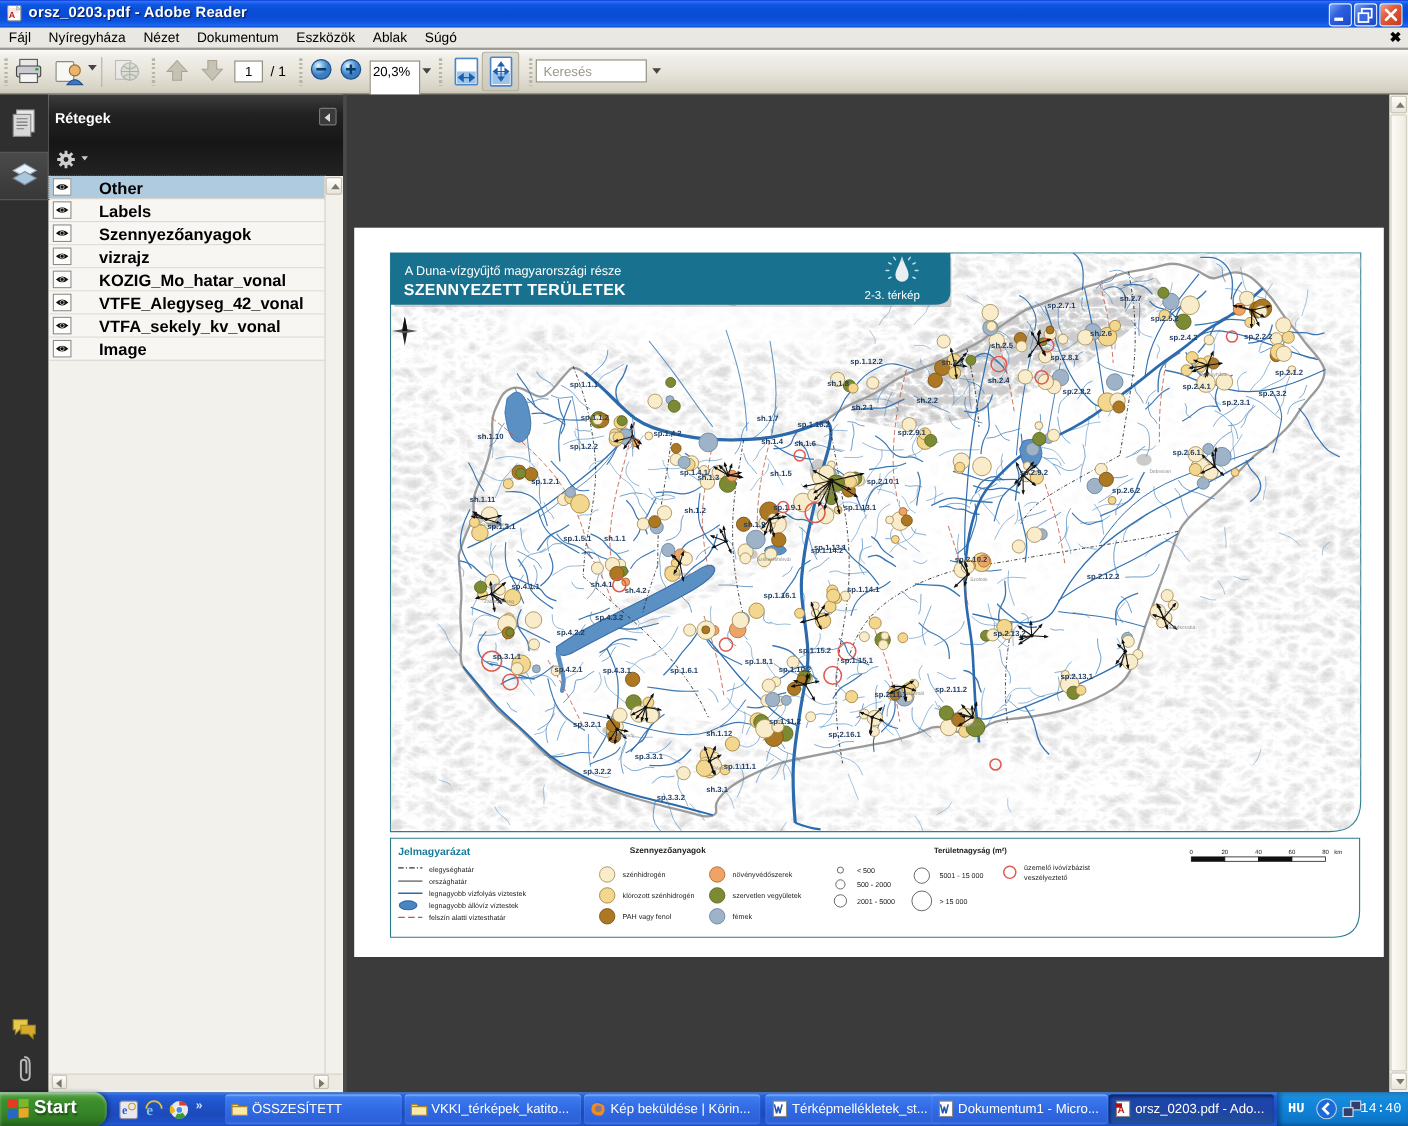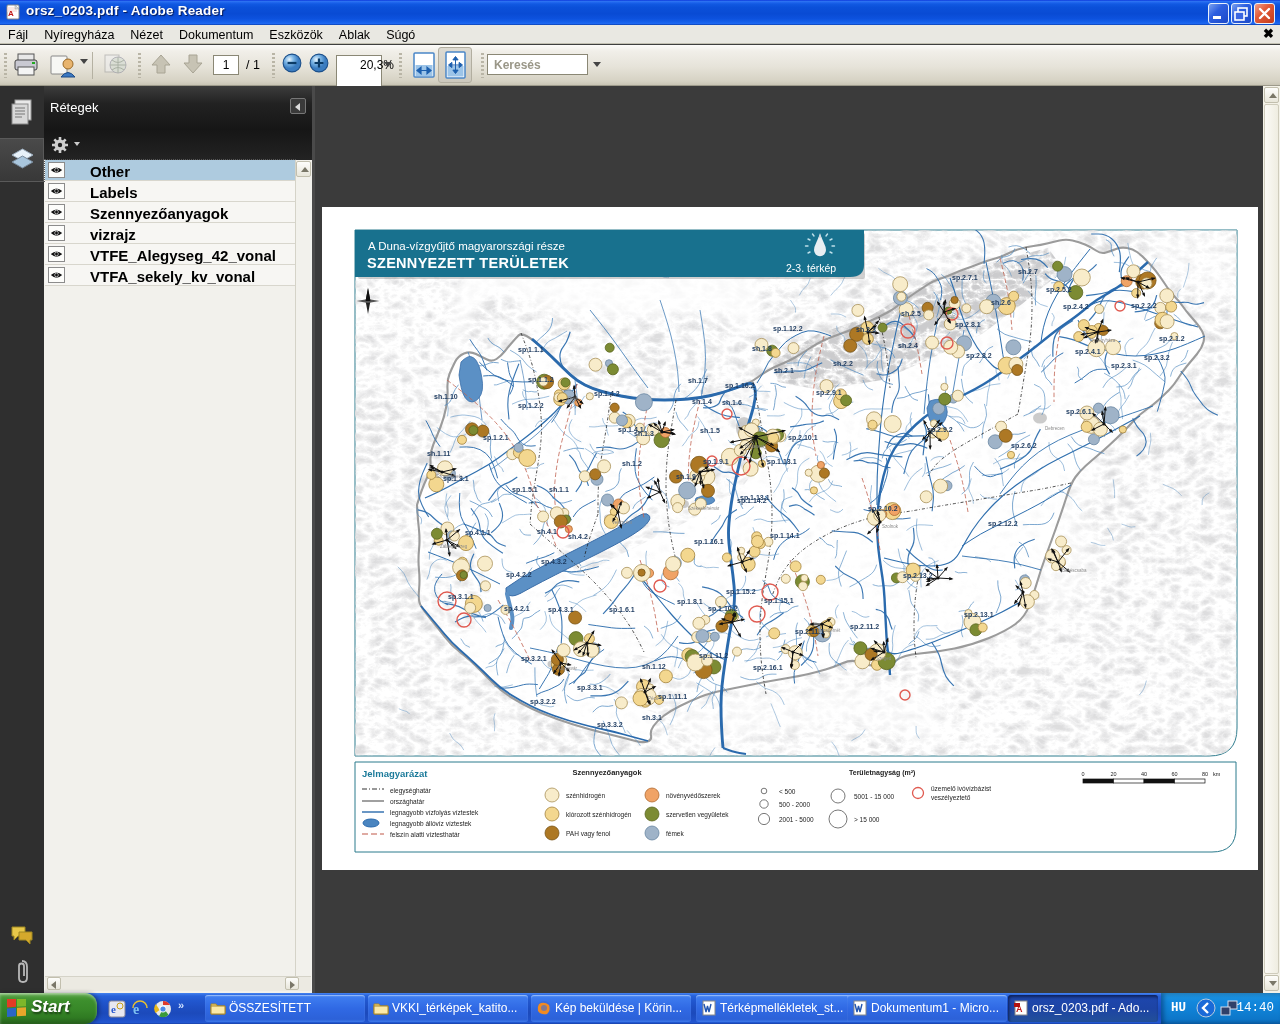--- a/index.html
+++ b/index.html
@@ -18,47 +18,47 @@
 #menubar span.m { display:inline-block; padding:2px 8px 0 8px; font-size:12.5px; color:#000; }
 #menubar .mx { position:absolute; right:6px; top:1px; font-size:13px; font-weight:bold; color:#000; }
 
 #toolbar { position:absolute; top:45px; left:0; width:1280px; height:41px;
   background:linear-gradient(180deg,#fdfcfa 0%,#f1efe9 15%,#e6e3d9 55%,#d6d2c4 90%,#c9c5b5 100%); border-bottom:1px solid #9d9a8b; }
 .grip { position:absolute; top:8px; width:3px; height:25px;
   background-image:repeating-linear-gradient(180deg,#b9b5a6 0 2px, transparent 2px 4px); }
 .tsep { position:absolute; top:7px; width:1px; height:27px; background:#b5b1a2; }
 .tbtn { position:absolute; top:6px; }
 .pagebox { position:absolute; top:10px; width:26px; height:20px; background:#fff; border:1px solid #8a8775; font-size:12px; text-align:center; padding-top:2px; }
-.zoombox { position:absolute; top:10px; width:46px; height:32px; background:#fff; border:1px solid #8a8775; font-size:12px; padding:2px 0 0 23px; }
-.searchbox { position:absolute; top:9px; width:101px; height:21px; background:#fff; border:1px solid #8a8775; font-size:12px; color:#9a9788; padding:3px 0 0 6px;font-weight:bold; }
+.zoombox { position:absolute; top:10px; width:46px; height:32px; background:#fff; border:1px solid #8a8775; font-size:12px; padding:2px 0 0 2px; }
+.searchbox { position:absolute; top:9px; width:101px; height:21px; background:#fff; border:1px solid #8a8775; font-size:12px; color:#9a9788; padding:3px 0 0 6px; }
 
 #sidebar { position:absolute; top:86px; left:0; width:44px; height:907px; background:#2f2f2f; }
 #panel { position:absolute; top:86px; left:44px; width:268px; height:907px; background:#f2f1ec; }
 #panelhead { position:absolute; top:0; left:0; width:268px; height:44px;
   background:linear-gradient(180deg,#3c3c3c 0%,#222 40%,#161616 100%); color:#fff; }
-#panelhead .pt { position:absolute; left:6px; top:14px; font-size:13px; font-weight:normal; }
+#panelhead .pt { position:absolute; left:6px; top:14px; font-size:13px; font-weight:bold; }
 #gearrow { position:absolute; top:44px; left:0; width:268px; height:30px; background:linear-gradient(180deg,#161616 0%,#232323 100%); }
 #layerlist { position:absolute; top:74px; left:1px; width:250px; }
 .lrow { position:relative; width:250px; height:21px; background:#f7f6f3; border-bottom:1px solid #d8d6cd; }
 .lrow.sel { background:#aecbdf; outline:1px dotted #555; }
 .eyebox { position:absolute; left:3px; top:2px; width:17px; height:16px; background:#fdfdfb; border:1px solid #8c8c8c; }
 .ltext { position:absolute; left:45px; top:3px; font-size:15px; font-weight:bold; color:#000; }
 #listscroll { position:absolute; top:74px; left:251px; width:16px; height:833px; background:#f2f1ec; border-left:1px solid #d5d3c8; }
 #docarea { position:absolute; top:86px; left:312px; width:951px; height:907px; background:#3b3b3b; border-left:3px solid #4a4a4a; }
 #vscroll { position:absolute; top:86px; left:1263px; width:17px; height:907px; background:#f4f2e8; }
 .scrollbtn { position:absolute; left:1px; width:15px; height:16px; background:linear-gradient(180deg,#fdfdfb,#e8e6da); border:1px solid #c2bfae; border-radius:2px; color:#7a7768; font-size:9px; text-align:center; }
 
 #page { position:absolute; top:207px; left:322px; width:936px; height:663px; background:#ffffff; }
 
 #taskbar { position:absolute; top:993px; left:0; width:1280px; height:31px;
   background:linear-gradient(180deg,#4584f0 0%,#3672e6 4%,#2661da 10%,#2157cf 25%,#1e4fc4 45%,#1c4abb 65%,#1f50c7 85%,#2257d2 95%,#1941a5 100%); }
 #startbtn { position:absolute; left:0; top:0; width:97px; height:31px; border-radius:0 12px 12px 0;
   background:linear-gradient(180deg,#7eba6c 0%,#4f9e3d 8%,#3d8f2d 25%,#378728 55%,#2f7a22 80%,#255e1b 100%);
   box-shadow:inset 0 2px 3px rgba(255,255,255,0.35), 2px 0 4px rgba(0,0,20,0.4); }
-#startbtn .st { position:absolute; left:31px; top:4px; color:#fff; font-size:17px; font-weight:bold; font-style:italic; text-shadow:1px 2px 2px rgba(0,0,0,0.5); }
+#startbtn .st { position:absolute; left:31px; top:4px; color:#fff; font-size:17px; font-weight:bold; text-shadow:1px 2px 2px rgba(0,0,0,0.5); }
 .taskbtn { position:absolute; top:2px; height:27px; border-radius:3px;
   background:linear-gradient(180deg,#5591f5 0%,#3d7bef 10%,#3069e4 50%,#2c61d8 90%,#3d79ea 100%);
   box-shadow:inset 0 1px 1px rgba(255,255,255,0.4); color:#fff; font-size:12px; }
 .taskbtn.pressed { background:linear-gradient(180deg,#1e47ae 0%,#1d44a5 50%,#235098 100%); box-shadow:inset 1px 2px 3px rgba(0,0,20,0.55); }
 .taskbtn .tl { position:absolute; left:24px; top:6px; white-space:nowrap; overflow:hidden; }
 #tray { position:absolute; right:0; top:0; width:119px; height:31px;
   background:linear-gradient(180deg,#2aa2e8 0%,#1b91e0 10%,#1287dc 30%,#0f7fd3 60%,#0d76c8 85%,#0a60aa 100%);
   box-shadow:inset 3px 1px 4px rgba(0,0,40,0.35); color:#fff;font-family:Liberation Mono, monospace; }
 </style></head>
 <body>
@@ -194,28 +194,42 @@
             <path d="M2 8 q6.5 -6 13 0 q-6.5 6 -13 0 z" fill="#111"></path>
             <circle cx="8.5" cy="8" r="2.1" fill="#111" stroke="#fff" stroke-width="0.7"></circle>
           </svg>
           <div class="ltext">vizrajz</div>
         </div>
         <div class="lrow">
           <svg class="eyebox" viewBox="0 0 17 16">
             <path d="M2 8 q6.5 -6 13 0 q-6.5 6 -13 0 z" fill="#111"></path>
             <circle cx="8.5" cy="8" r="2.1" fill="#111" stroke="#fff" stroke-width="0.7"></circle>
           </svg>
+          <div class="ltext">KOZIG_Mo_hatar_vonal</div>
+        </div>
+        <div class="lrow">
+          <svg class="eyebox" viewBox="0 0 17 16">
+            <path d="M2 8 q6.5 -6 13 0 q-6.5 6 -13 0 z" fill="#111"></path>
+            <circle cx="8.5" cy="8" r="2.1" fill="#111" stroke="#fff" stroke-width="0.7"></circle>
+          </svg>
           <div class="ltext">VTFE_Alegyseg_42_vonal</div>
         </div>
         <div class="lrow">
           <svg class="eyebox" viewBox="0 0 17 16">
             <path d="M2 8 q6.5 -6 13 0 q-6.5 6 -13 0 z" fill="#111"></path>
             <circle cx="8.5" cy="8" r="2.1" fill="#111" stroke="#fff" stroke-width="0.7"></circle>
           </svg>
           <div class="ltext">VTFA_sekely_kv_vonal</div>
+        </div>
+        <div class="lrow">
+          <svg class="eyebox" viewBox="0 0 17 16">
+            <path d="M2 8 q6.5 -6 13 0 q-6.5 6 -13 0 z" fill="#111"></path>
+            <circle cx="8.5" cy="8" r="2.1" fill="#111" stroke="#fff" stroke-width="0.7"></circle>
+          </svg>
+          <div class="ltext">Image</div>
         </div>
       </div>
  <div id="listscroll" style="height:816px">
         <div class="scrollbtn" style="top:1px;left:0">
           <div style="position:absolute;left:3.5px;top:5px;width:0;height:0;border-left:4px solid transparent;border-right:4px solid transparent;border-bottom:5px solid #7a7768"></div>
         </div>
       </div>
  <div style="position:absolute;left:1px;top:890px;width:266px;height:15px;background:#eceae2;border-top:1px solid #d5d3c8">
    <div class="scrollbtn" style="left:2px;top:0px;width:14px;height:13px">
           <div style="position:absolute;left:3px;top:3px;width:0;height:0;border-top:4px solid transparent;border-bottom:4px solid transparent;border-right:5px solid #7a7768"></div>

